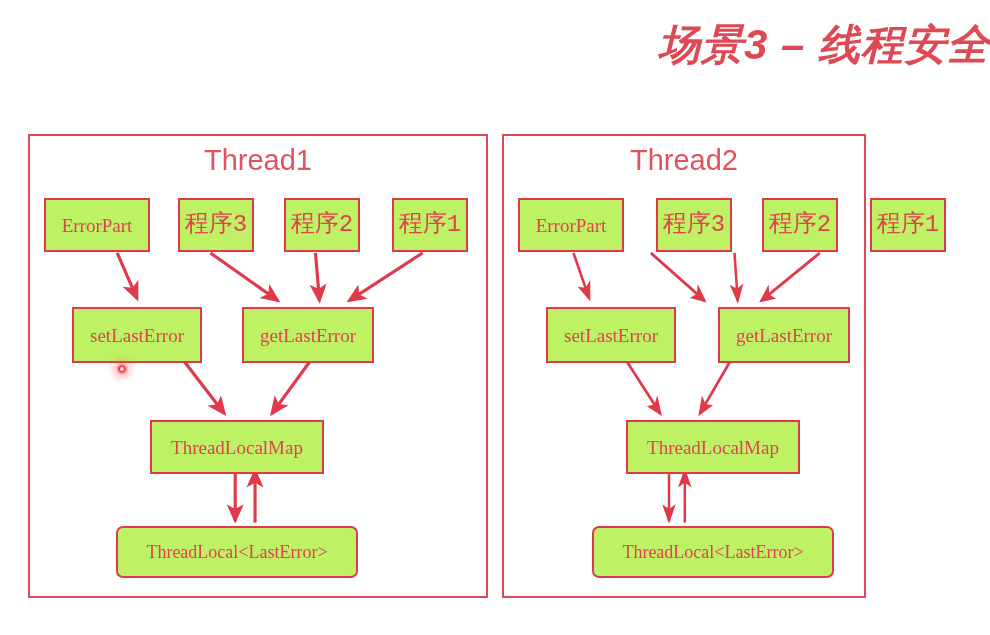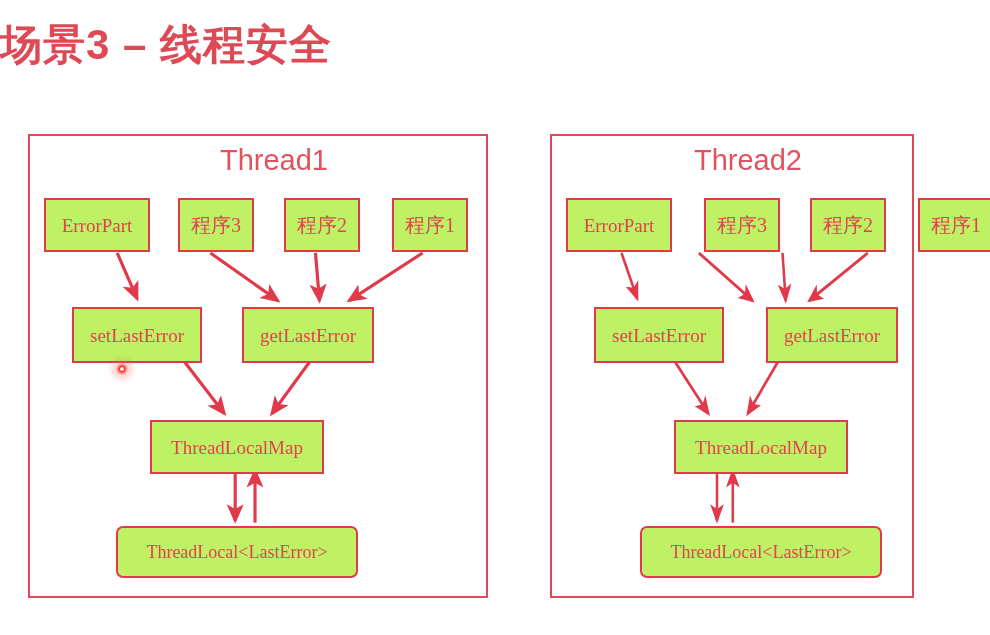--- a/index.html
+++ b/index.html
@@ -21,54 +21,54 @@
     height: 635px;
     background: #ffffff;
   }
 
   
   #slide-title {
     position: absolute;
     left: 0;
     top: 22px;
     width: 990px;
-    text-align: left;
+    text-align: right;
     font-family: "Liberation Sans", sans-serif;
     font-weight: bold;
     font-size: 42px;
     letter-spacing: 1px;
     color: #dd4a55;
     line-height: 1.1;
     white-space: pre;
+    font-style: italic;
   }
 
   
   .thread-panel {
     position: absolute;
     border: 2px solid #e04a58;
     background: #ffffff;
     box-sizing: border-box;
   }
   #panel-thread1 {
     left: 28px;
     top: 134px;
     width: 460px;
     height: 464px;
   }
   #panel-thread2 {
     left: 502px;
     top: 134px;
     width: 364px;
     height: 464px;
-    margin-left: 48px;
   }
   .panel-title {
     position: absolute;
     top: 8px;
-    left: 16px;
+    left: 0;
     width: 100%;
     text-align: center;
     font-family: "Liberation Sans", sans-serif;
     font-size: 29px;
     color: #e0525e;
     letter-spacing: 0px;
   }
 
   
   .node {
@@ -79,22 +79,22 @@
     display: flex;
     align-items: center;
     justify-content: center;
     font-family: "Liberation Serif", serif;
     font-size: 19px;
     color: #e0424f;
     white-space: nowrap;
     line-height: 1;
   }
   .node.cjk {
-    font-family: Liberation Serif, serif;
-    font-size: 20px;
+    font-family: Liberation Mono, monospace;
+    font-size: 24px;
   }
   .node.small-text { font-size: 18px; border-radius: 7px; }
 
   
   .arrow-layer {
     position: absolute;
     left: 0;
     top: 0;
     width: 100%;
     height: 100%;

